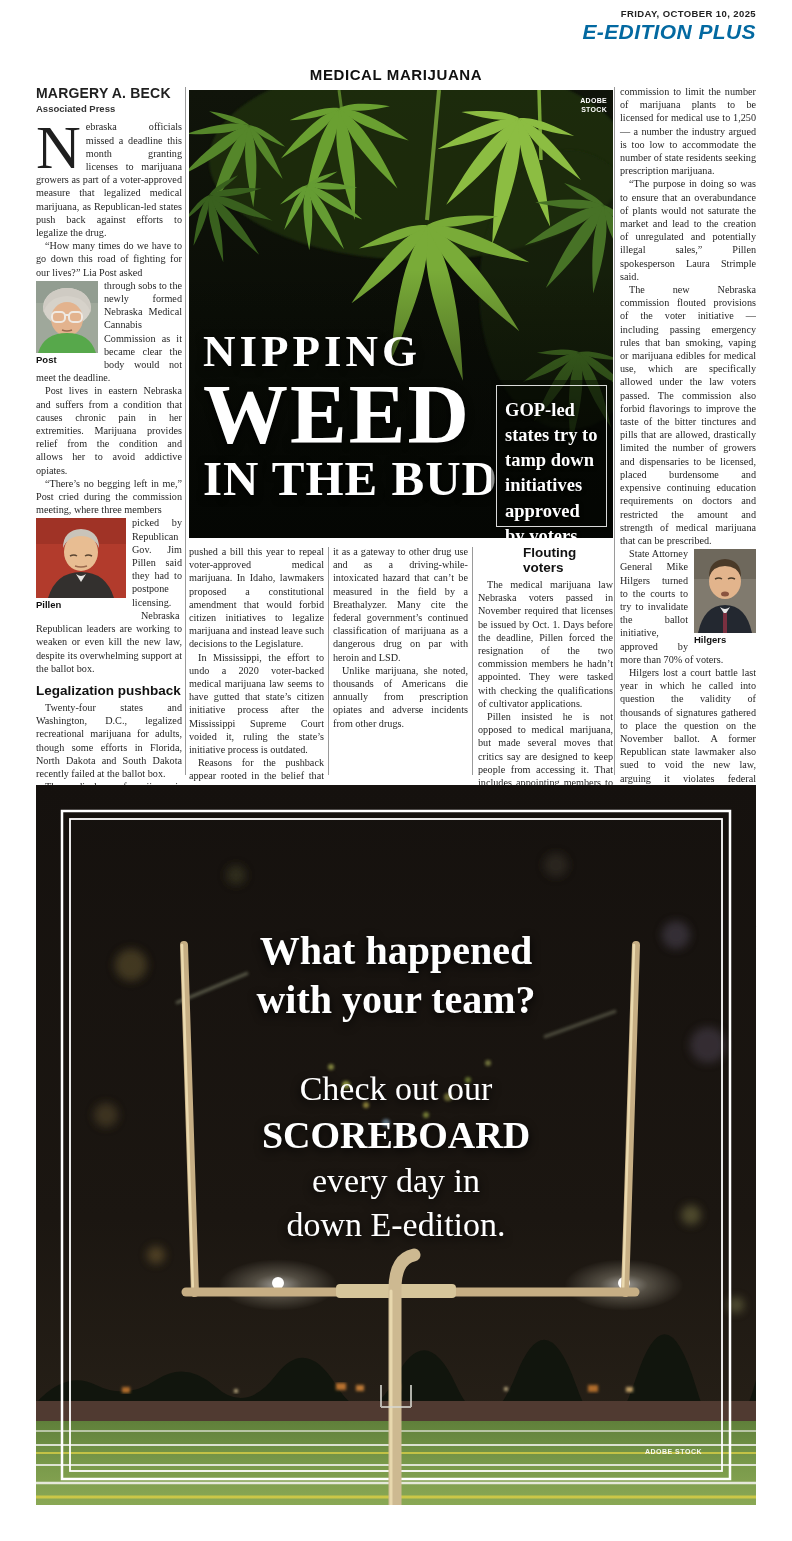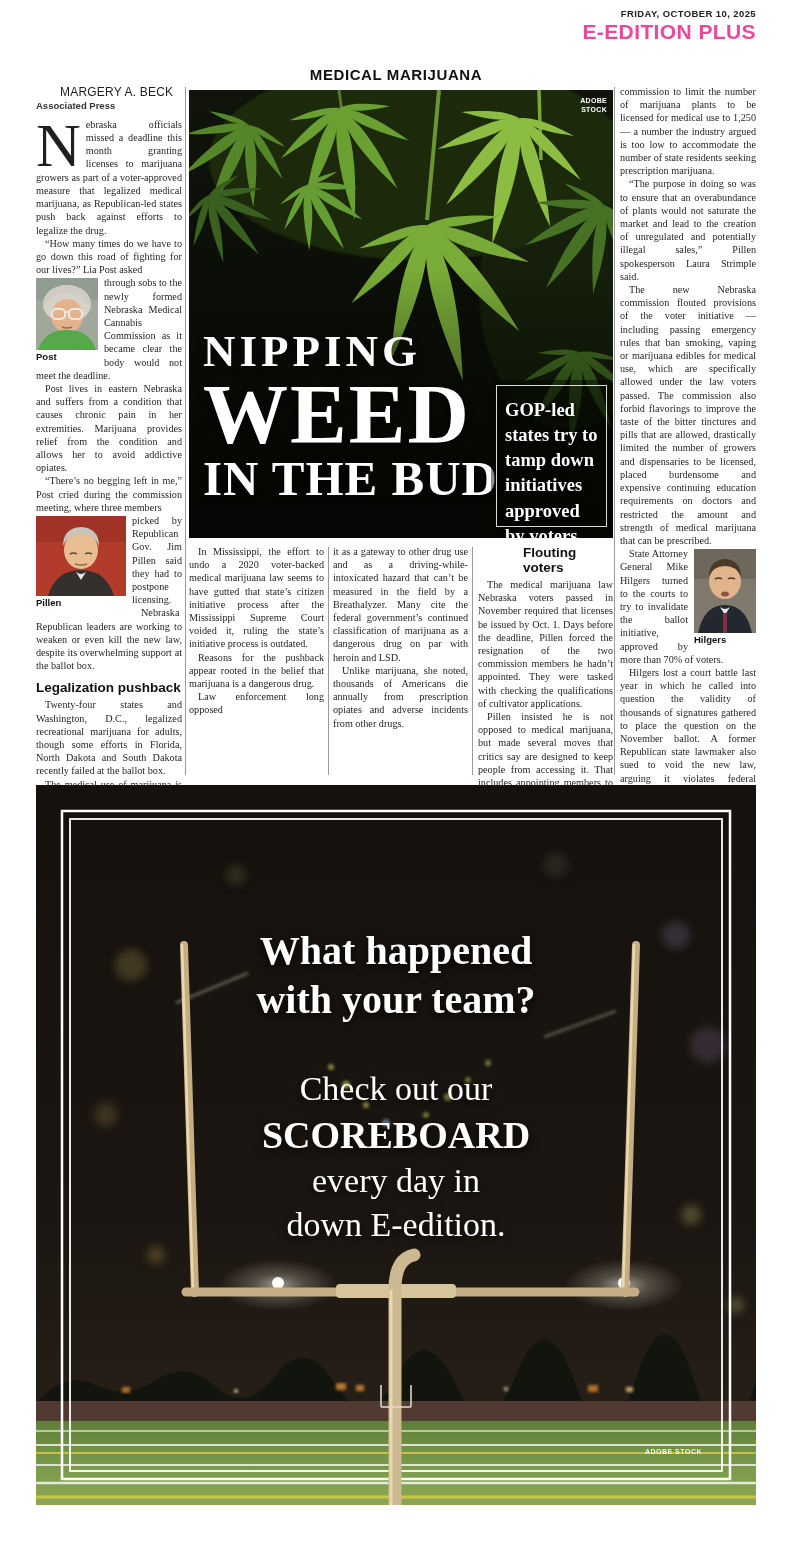--- a/index.html
+++ b/index.html
@@ -2,38 +2,38 @@
 <html><head>
 <meta charset="utf-8">
 <style>
   html,body{margin:0;padding:0;background:#e8e8e8;}
   .page{position:relative;width:792px;height:1541px;background:#ffffff;margin:0 auto;
         font-family:"Liberation Serif",serif;color:#1f1f1f;overflow:hidden;}
 
   
   .masthead{position:absolute;top:8px;right:36px;text-align:right;font-family:"Liberation Sans",sans-serif;}
   .m-date{font-size:9.5px;font-weight:bold;letter-spacing:.4px;color:#222;}
-  .m-edition{font-size:21px;font-weight:bold;letter-spacing:.4px;color:#ec4899;margin-top:1px;}
+  .m-edition{font-size:21px;font-weight:bold;letter-spacing:.4px;color:#0369a1;margin-top:1px;font-style:italic;}
 
   .kicker{position:absolute;top:66px;left:36px;width:720px;text-align:center;
           font-family:"Liberation Sans",sans-serif;font-weight:bold;font-size:15px;letter-spacing:.6px;color:#111;}
 
   
   .article{position:absolute;top:85px;left:36px;width:720px;height:695px;}
   .vsep{position:absolute;width:1px;background:#9a9a9a;}
   .vsep-left{left:149px;top:2px;height:688px;}
   .vsep-right{left:578px;top:2px;height:688px;}
 
   .col{position:absolute;top:0;}
   .col1{left:0;width:146px;}
   .col5{left:584px;width:136px;}
   .center{position:absolute;left:153px;top:0;width:424px;}
 
   .byline{font-family:"Liberation Sans",sans-serif;margin:0 0 6px 0;line-height:1.25;}
-  .byline-name{font-size:12px;font-weight:normal;letter-spacing:.2px;margin-left:24px;}
+  .byline-name{font-size:14px;font-weight:bold;letter-spacing:.2px;}
   .byline-org{font-size:9.5px;font-weight:bold;color:#333;}
 
   .p{font-size:10.2px;line-height:13.2px;text-align:justify;margin:0;text-indent:9px;}
   .p.noindent{text-indent:0;}
   .p.lead{text-indent:0;}
   .dropcap{float:left;font-size:62px;line-height:50px;padding:2px 5px 0 0;font-family:"Liberation Serif",serif;}
   .subhead{font-family:"Liberation Sans",sans-serif;font-weight:bold;font-size:13.5px;margin:8px 0 3px 0;color:#111;}
 
   .photo-float-l{float:left;margin:2px 6px 1px 0;font-family:"Liberation Sans",sans-serif;}
   .photo-float-r{float:right;margin:2px 0 1px 6px;font-family:"Liberation Sans",sans-serif;}
@@ -197,20 +197,21 @@
             <div class="deck-line">approved</div>
             <div class="deck-line">by voters</div>
           </div>
         </div>
       </div>
 
       <div class="center-cols">
         <div class="vsep-c vsep-c1"></div>
         <div class="vsep-c vsep-c2"></div>
         <div class="ccol ccol-1">
+          <p class="p noindent">pushed a bill this year to repeal voter-approved medical marijuana. In Idaho, lawmakers proposed a constitutional amendment that would forbid citizen initiatives to legalize marijuana and instead leave such decisions to the Legislature.</p>
           <p class="p">In Mississippi, the effort to undo a 2020 voter-backed medical marijuana law seems to have gutted that state’s citizen initiative process after the Mississippi Supreme Court voided it, ruling the state’s initiative process is outdated.</p>
           <p class="p">Reasons for the pushback appear rooted in the belief that marijuana is a dangerous drug.</p>
           <p class="p">Law enforcement long opposed</p>
         </div>
         <div class="ccol ccol-2">
           <p class="p noindent">it as a gateway to other drug use and as a driving-while-intoxicated hazard that can’t be measured in the field by a Breathalyzer. Many cite the federal government’s continued classification of marijuana as a dangerous drug on par with heroin and LSD.</p>
           <p class="p">Unlike marijuana, she noted, thousands of Americans die annually from prescription opiates and adverse incidents from other drugs.</p>
         </div>
         <div class="ccol ccol-3">
           <h3 class="subhead" style="margin-top:0;padding-left:45px;">Flouting voters</h3>

